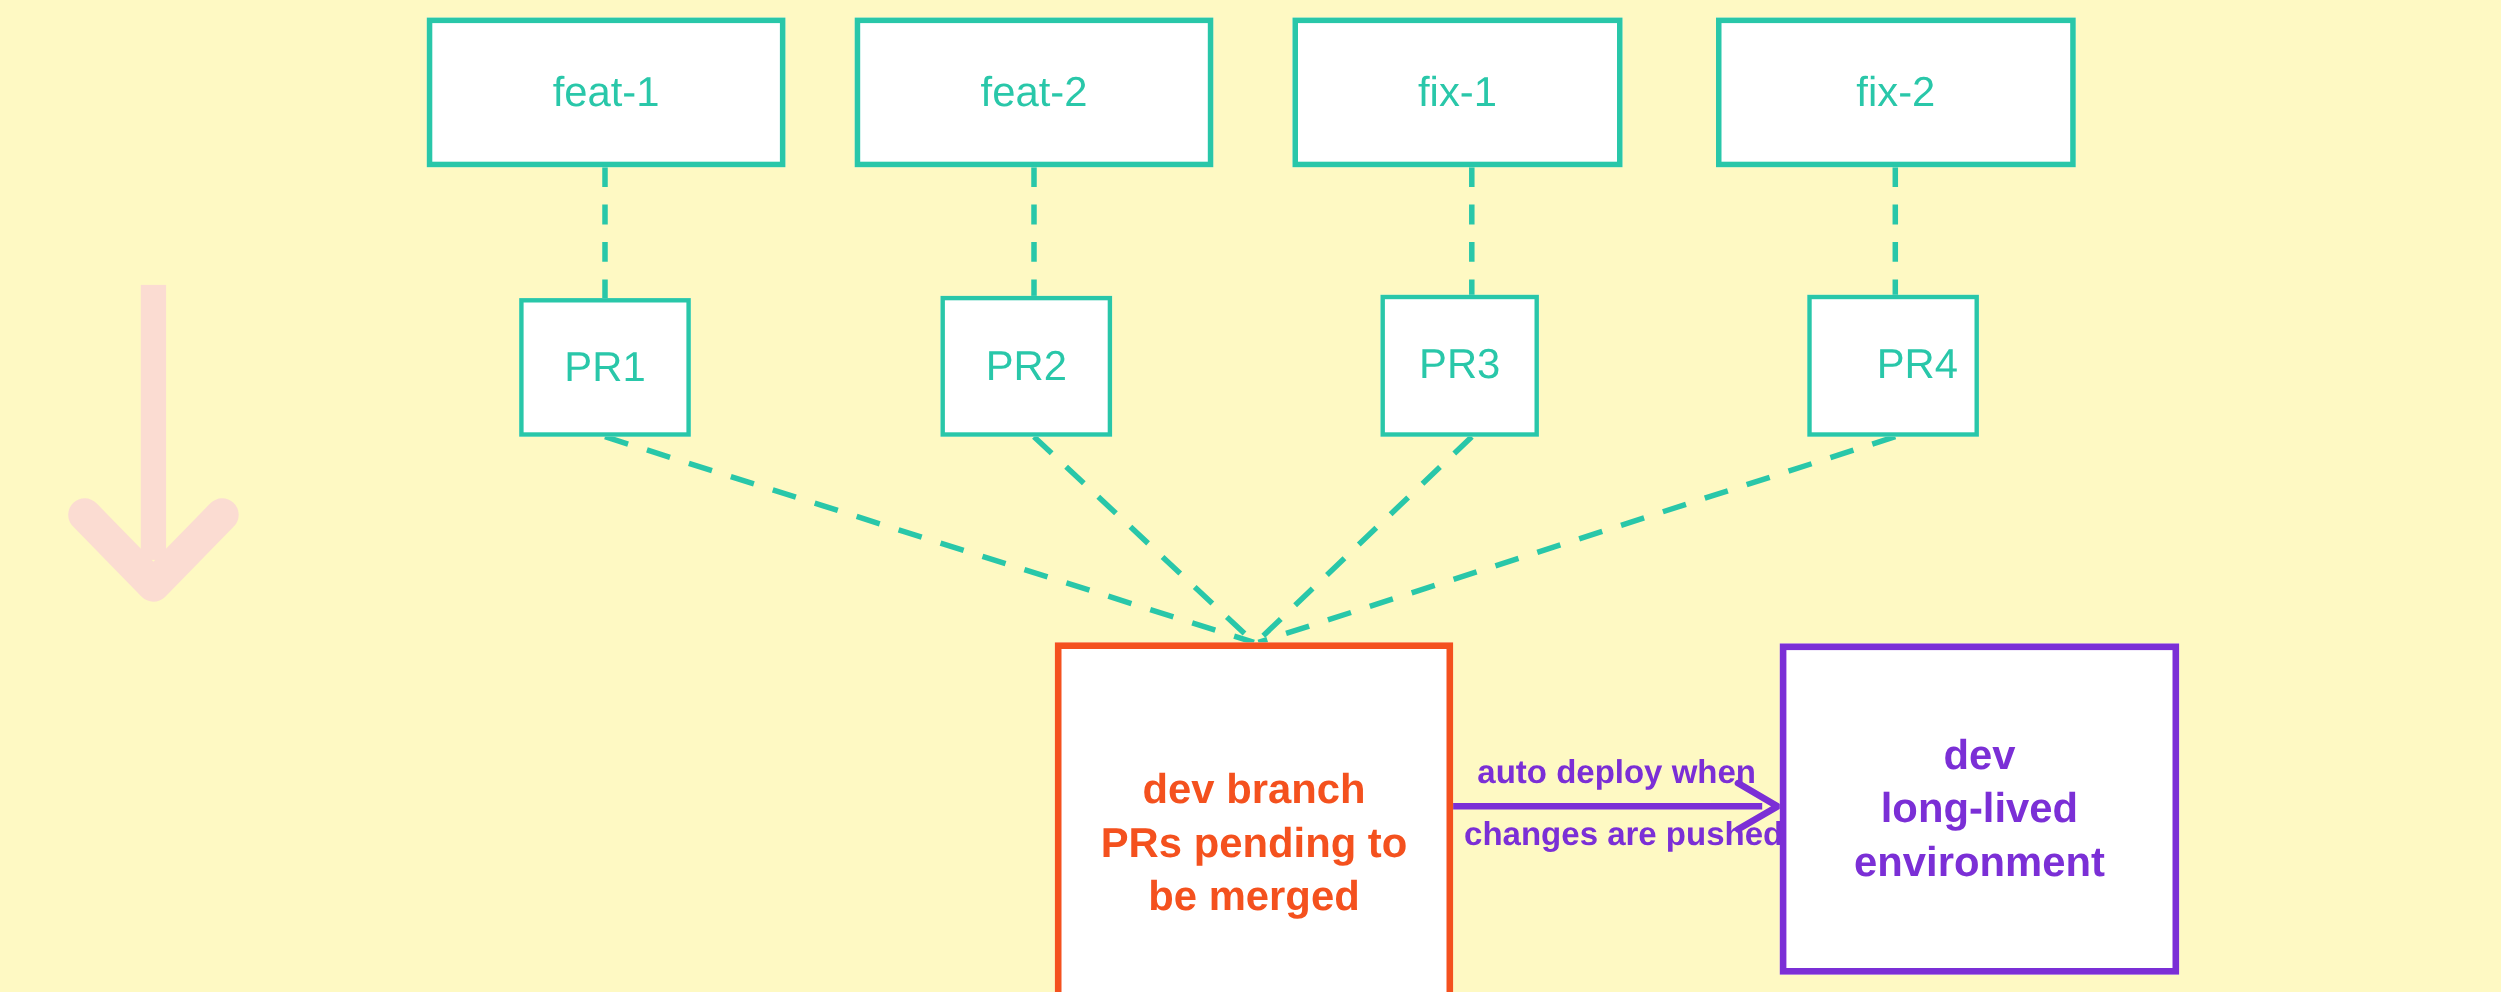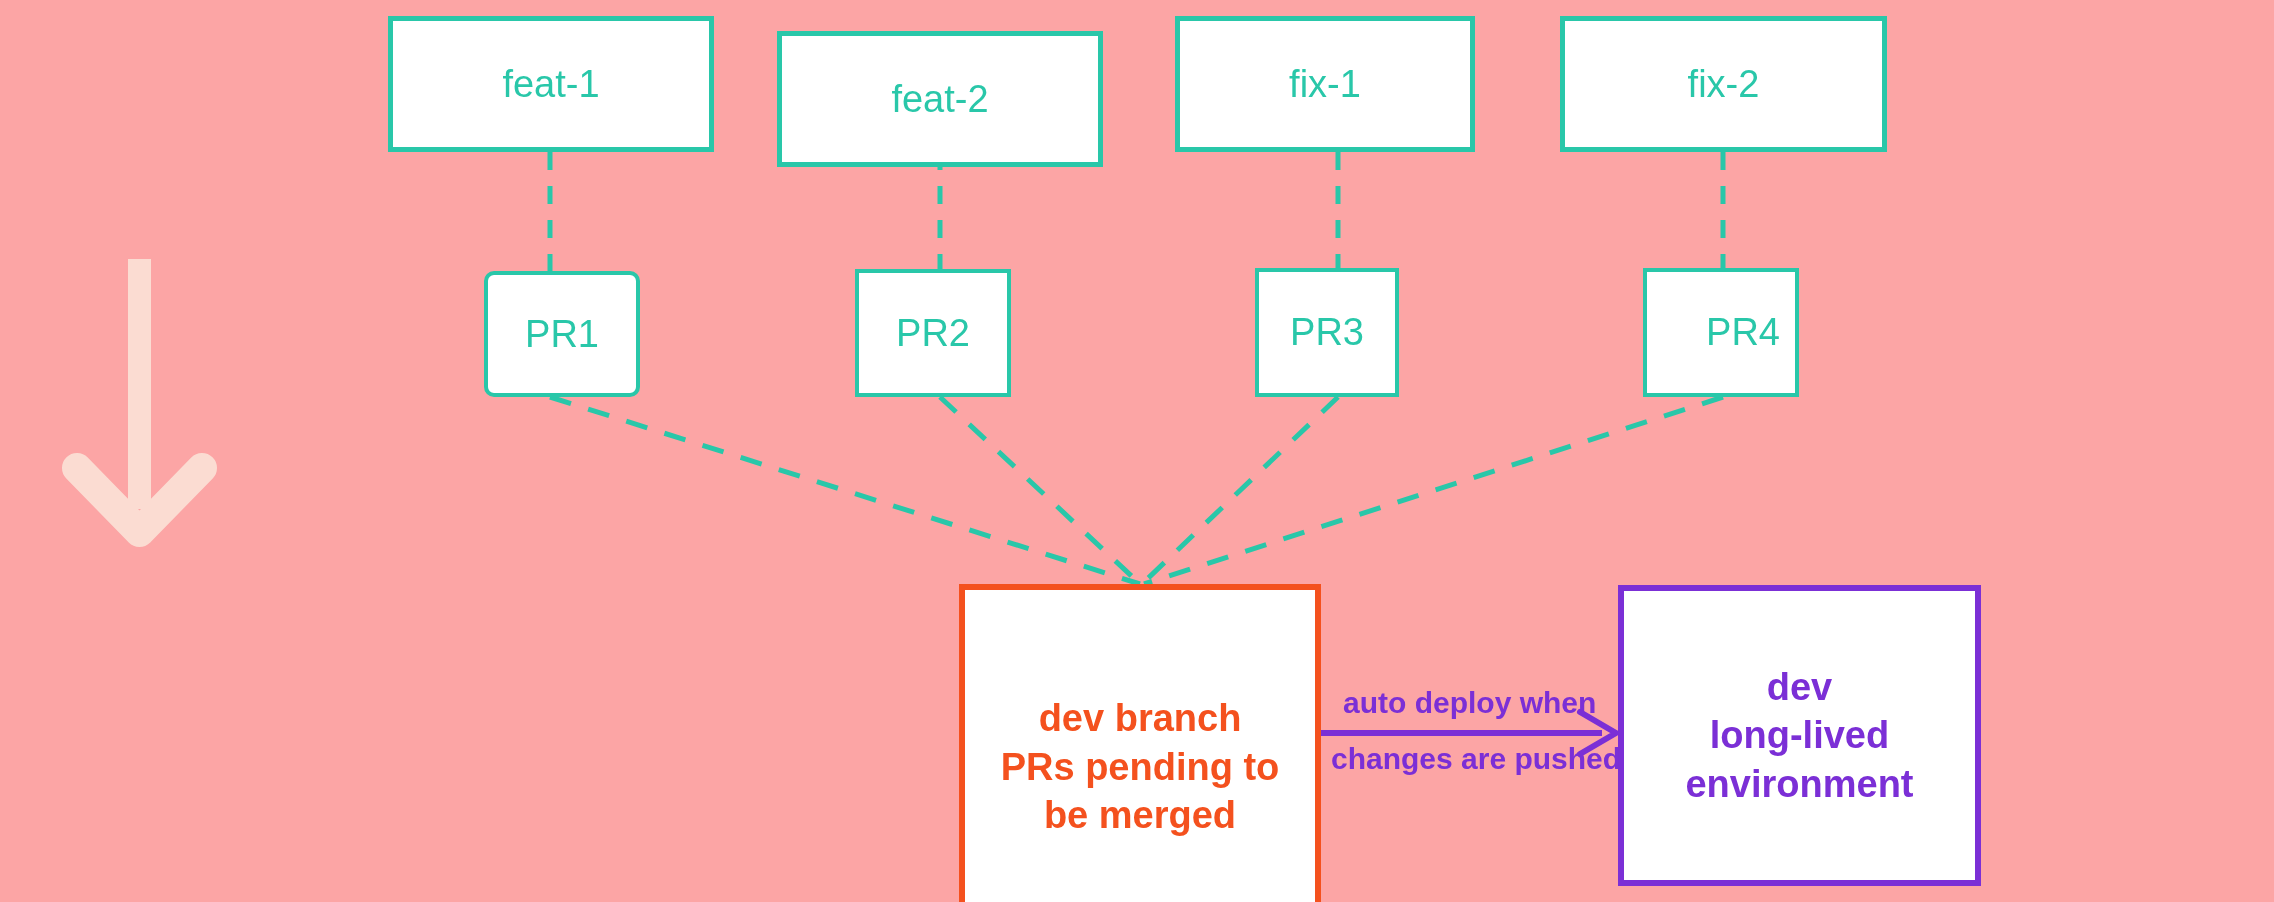--- a/index.html
+++ b/index.html
@@ -7,21 +7,21 @@
     padding: 0;
     background: #ffffff;
   }
   body {
     font-family: "Liberation Sans", sans-serif;
   }
   #canvas {
     position: relative;
     width: 2274px;
     height: 902px;
-    background: #fca5a5;
+    background: #fef9c3;
     overflow: hidden;
   }
   .svg-layer {
     position: absolute;
     left: 0;
     top: 0;
     width: 2274px;
     height: 902px;
     pointer-events: none;
   }
@@ -107,31 +107,31 @@
 
     <g>
       <line x1="1320" y1="733" x2="1602" y2="733" stroke="#7b2fd6" stroke-width="6"></line>
       <path d="M 1580 712 L 1616 733 L 1580 754" fill="none" stroke="#7b2fd6" stroke-width="6" stroke-linecap="round" stroke-linejoin="round"></path>
     </g>
   </svg>
 
   <div class="node branch-node" style="left:388px; top:16px; width:326px; height:136px;">
     <span>feat-1</span>
   </div>
-  <div class="node branch-node" style="left:777px; top:16px; width:326px; height:136px;margin-top:15px;">
+  <div class="node branch-node" style="left:777px; top:16px; width:326px; height:136px;">
     <span>feat-2</span>
   </div>
   <div class="node branch-node" style="left:1175px; top:16px; width:300px; height:136px;">
     <span>fix-1</span>
   </div>
   <div class="node branch-node" style="left:1560px; top:16px; width:327px; height:136px;">
     <span>fix-2</span>
   </div>
 
-  <div class="node pr-node" style="left:484px; top:271px; width:156px; height:126px;border-radius:10px;">
+  <div class="node pr-node" style="left:472px; top:271px; width:156px; height:126px;">
     <span>PR1</span>
   </div>
   <div class="node pr-node" style="left:855px; top:269px; width:156px; height:128px;">
     <span>PR2</span>
   </div>
   <div class="node pr-node" style="left:1255px; top:268px; width:144px; height:129px;">
     <span>PR3</span>
   </div>
   <div class="node pr-node" style="left:1643px; top:268px; width:156px; height:129px;padding-left:44px;">
     <span>PR4</span>

